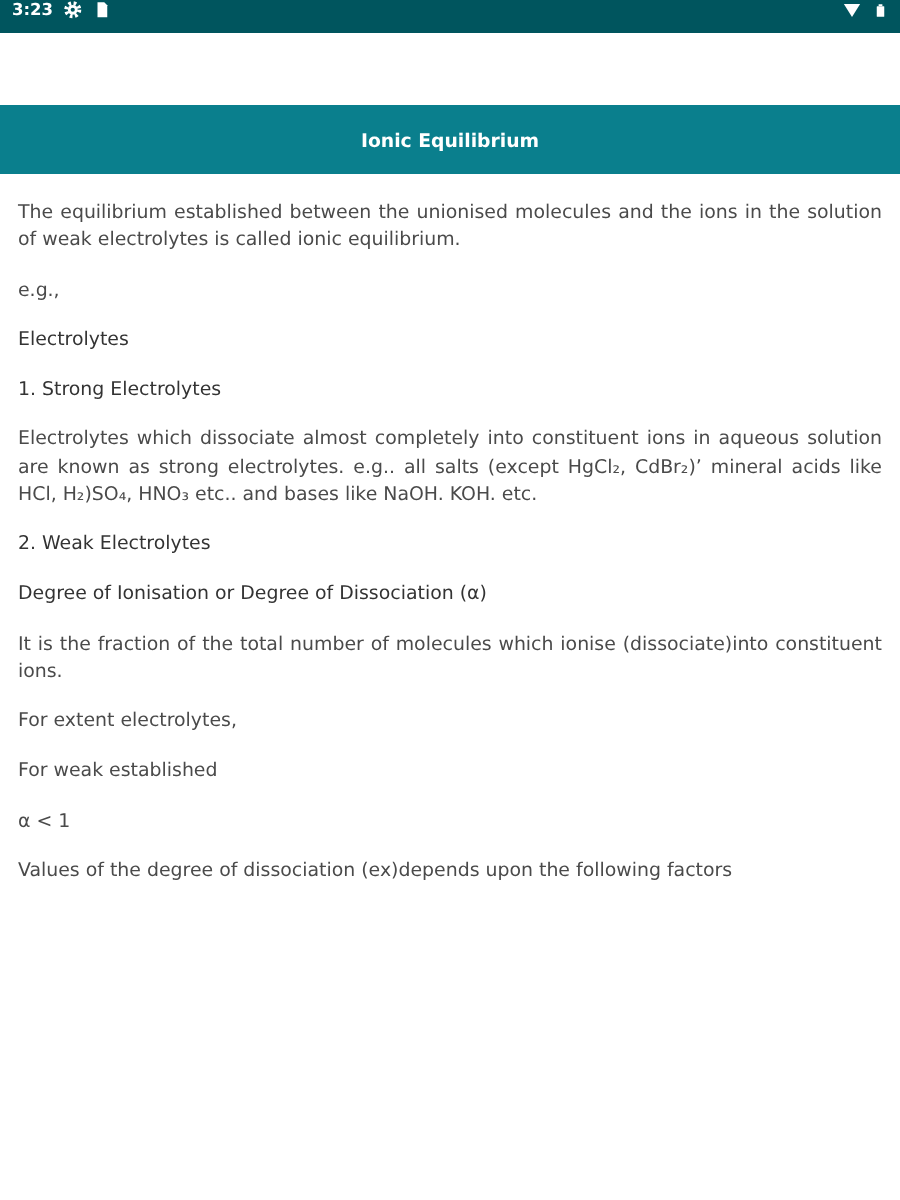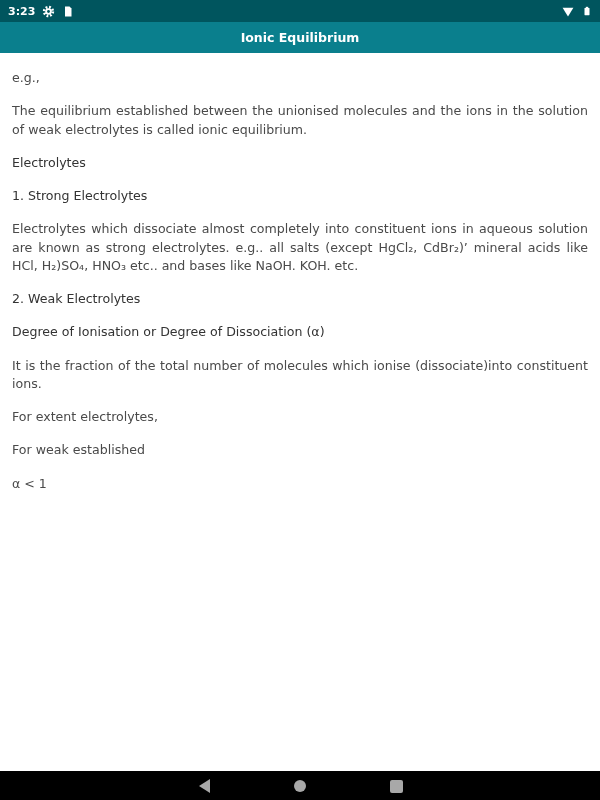--- a/index.html
+++ b/index.html
@@ -13,29 +13,29 @@
   }
   *{box-sizing:border-box;}
   html,body{margin:0;padding:0;}
   body{
     width:600px;height:800px;overflow:hidden;background:#ffffff;
     font-family:"DejaVu Sans","Liberation Sans",sans-serif;
   }
   
   .status-bar{
     height:22px;background:var(--status-bar);color:#fff;
-    display:flex;align-items:center;padding:0 8px;gap:7px;
+    display:flex;align-items:flex-start;padding:0 8px;gap:7px;
     font-size:11px;font-weight:bold;
   }
   .status-bar .spacer{flex:1;}
   .sb-icon{display:flex;align-items:center;}
   
   .app-bar{
-    height:31px;background:var(--app-bar);
-    display:flex;align-items:center;justify-content:center;
+    height:46px;background:var(--app-bar);
+    display:flex;align-items:center;justify-content:center;margin-top:48px;
   }
   .app-title{color:var(--title-text);font-size:12.5px;font-weight:bold;}
   
   .content{
     height:718px;overflow:hidden;background:#fff;
     padding:16px 12px 0 12px;color:var(--body-text);
     font-size:12.6px;line-height:1.45;
   }
   .paragraph{margin:0 0 15px 0;text-align:justify;}
   .heading{font-weight:normal;color:var(--heading-text);margin:0 0 15px 0;}
@@ -78,31 +78,32 @@
       <rect x="6" y="5" width="12" height="17" rx="1" fill="#fff"></rect>
     </svg>
   </span>
 </div>
 
 <div class="app-bar">
   <span class="app-title">Ionic Equilibrium</span>
 </div>
 
 <div class="content">
+    <p class="paragraph">The equilibrium established between the unionised molecules and the ions in the solution of weak electrolytes is called ionic equilibrium.</p>
     <p class="paragraph">e.g.,</p>
-    <p class="paragraph">The equilibrium established between the unionised molecules and the ions in the solution of weak electrolytes is called ionic equilibrium.</p>
     <div class="heading">Electrolytes</div>
     <div class="heading">1. Strong Electrolytes</div>
     <p class="paragraph">Electrolytes which dissociate almost completely into constituent ions in aqueous solution are known as strong electrolytes. e.g.. all salts (except HgCl₂, CdBr₂)’ mineral acids like HCl, H₂)SO₄, HNO₃ etc.. and bases like NaOH. KOH. etc.</p>
     <div class="heading">2. Weak Electrolytes</div>
     <div class="heading">Degree of Ionisation or Degree of Dissociation (α)</div>
     <p class="paragraph">It is the fraction of the total number of molecules which ionise (dissociate)into constituent ions.</p>
     <p class="paragraph">For extent electrolytes,</p>
     <p class="paragraph">For weak established</p>
     <p class="paragraph">α &lt; 1</p>
+    <p class="paragraph">Values of the degree of dissociation (ex)depends upon the following factors</p>
   </div>
 
 <div class="nav-bar">
   <button class="nav-btn">
     <span class="tri-back"></span>
   </button>
   <button class="nav-btn">
     <span class="circ-home"></span>
   </button>
   <button class="nav-btn">

